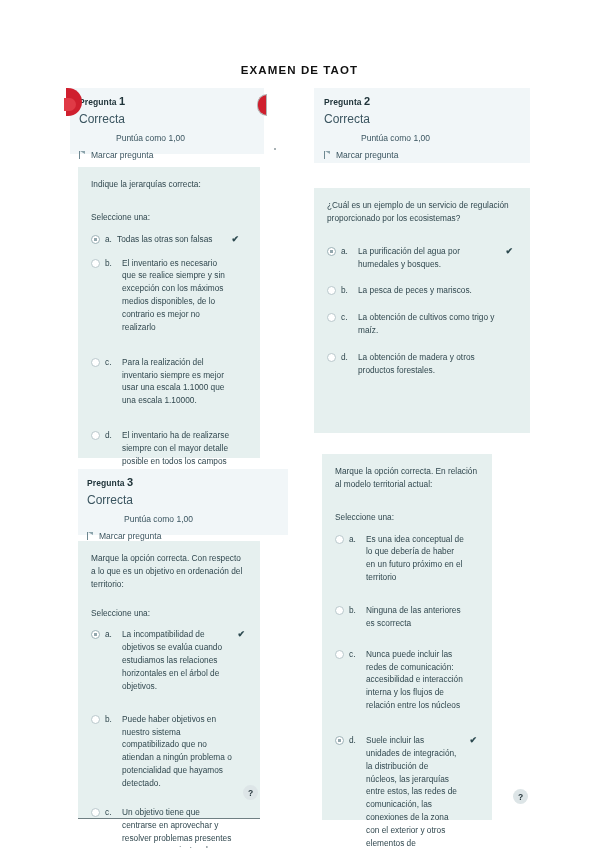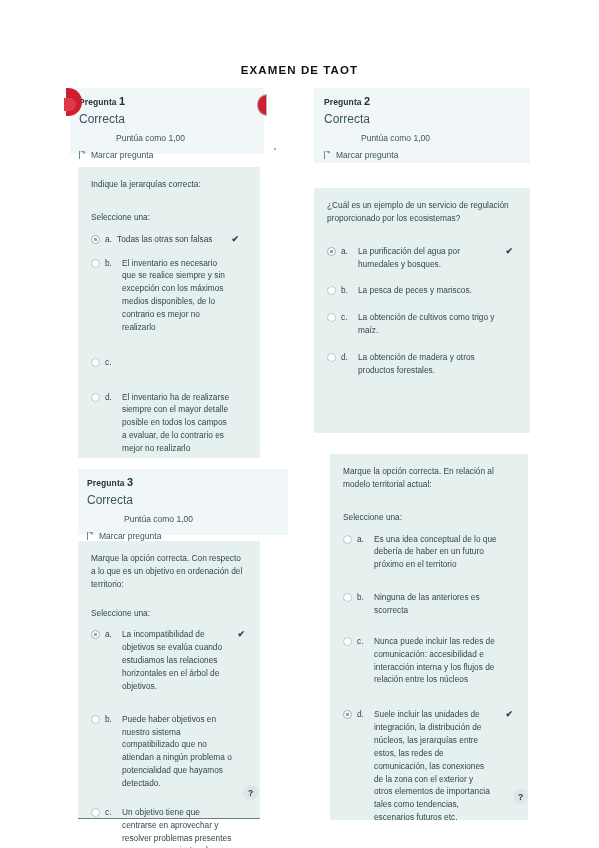--- a/index.html
+++ b/index.html
@@ -132,21 +132,21 @@
     width:2px;height:2px;border-radius:50%;background:#8b999d;
   }
 
   
   #q1-head{left:70px;top:88px;width:194px;height:66px;}
   #q1-body{left:78px;top:167px;width:182px;height:291px;}
   #q2-head{left:314px;top:88px;width:216px;height:75px;padding-left:10px;}
   #q2-body{left:314px;top:188px;width:216px;height:245px;}
   #q3-head{left:78px;top:469px;width:210px;height:66px;}
   #q3-body{left:78px;top:541px;width:182px;height:277px;}
-  #q4-body{left:330px;top:454px;width:198px;height:366px;}
+  #q4-body{left:322px;top:454px;width:170px;height:366px;}
 </style>
 </head>
 <body>
 
 <div class="page-title">EXAMEN DE TAOT</div>
 
 <div class="qhead" id="q1-head">
   <div class="qlabel">
     <span>Pregunta</span>
     <span class="num">1</span>
@@ -174,20 +174,21 @@
       <span class="tick" style="right:8px;top:0;">✔</span>
     </li>
     <li style="margin-bottom:22px;">
       <span class="radio"></span>
       <span class="opt-key">b.</span>
       <span class="opt-text indent">El inventario es necesario que se realice siempre y sin excepción con los máximos medios disponibles, de lo contrario es mejor no realizarlo</span>
     </li>
     <li style="margin-bottom:22px;">
       <span class="radio"></span>
       <span class="opt-key">c.</span>
+      <span class="opt-text indent">Para la realización del inventario siempre es mejor usar una escala 1.1000 que una escala 1.10000.</span>
     </li>
     <li>
       <span class="radio"></span>
       <span class="opt-key">d.</span>
       <span class="opt-text indent">El inventario ha de realizarse siempre con el mayor detalle posible en todos los campos a evaluar, de lo contrario es mejor no realizarlo</span>
     </li>
   </ul>
 </div>
 
 <div class="qhead" id="q2-head">

